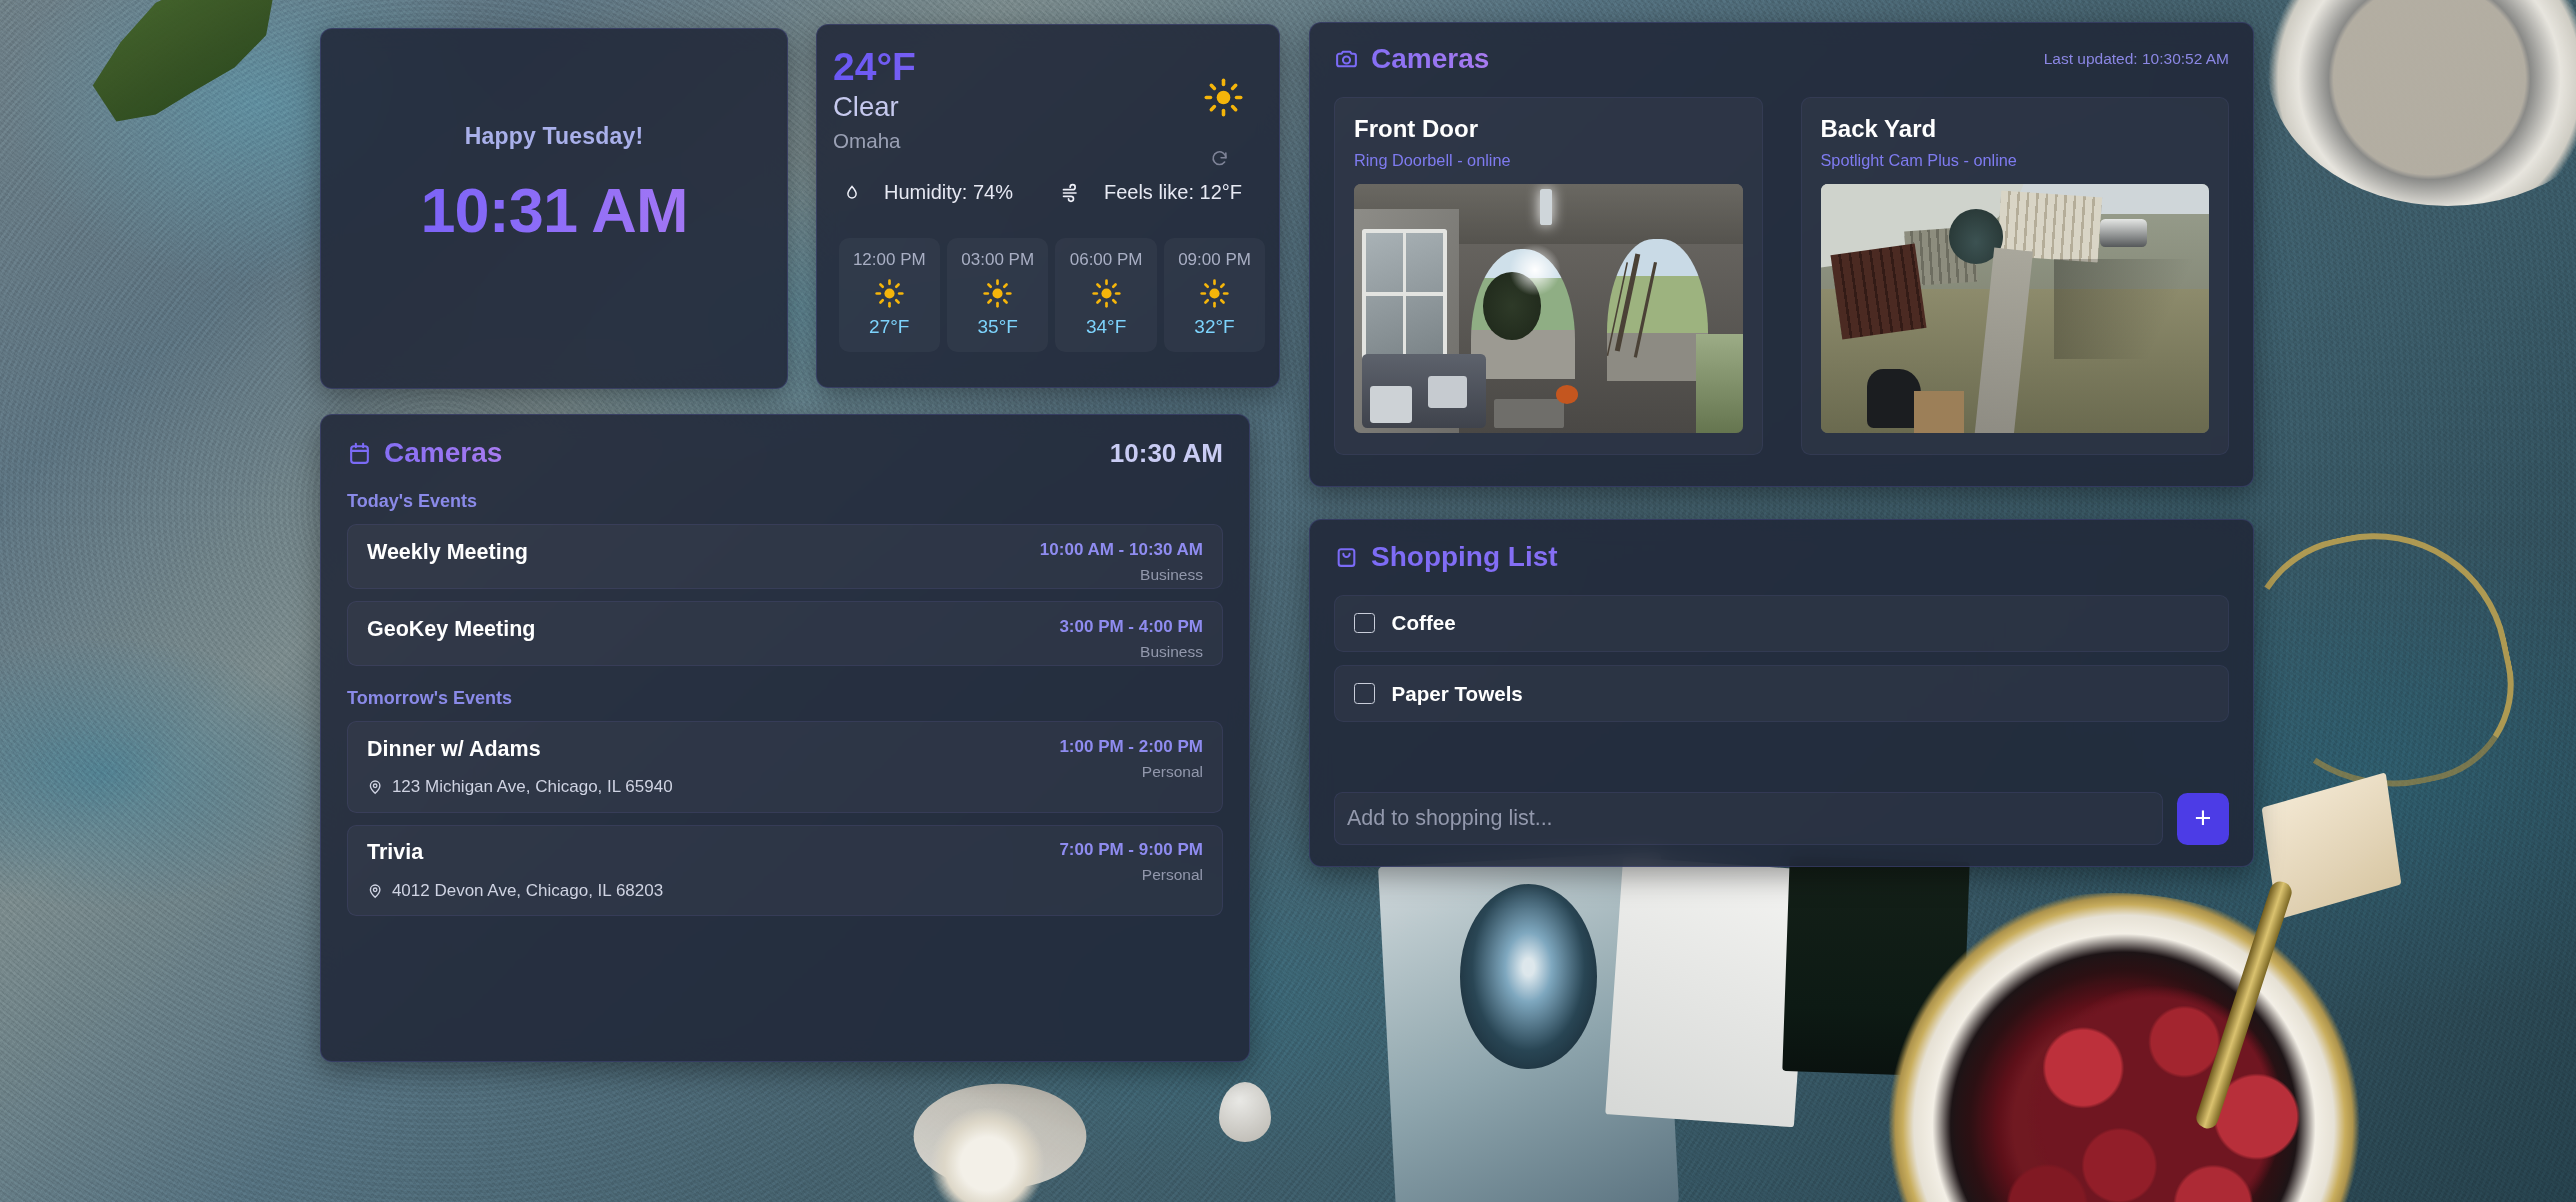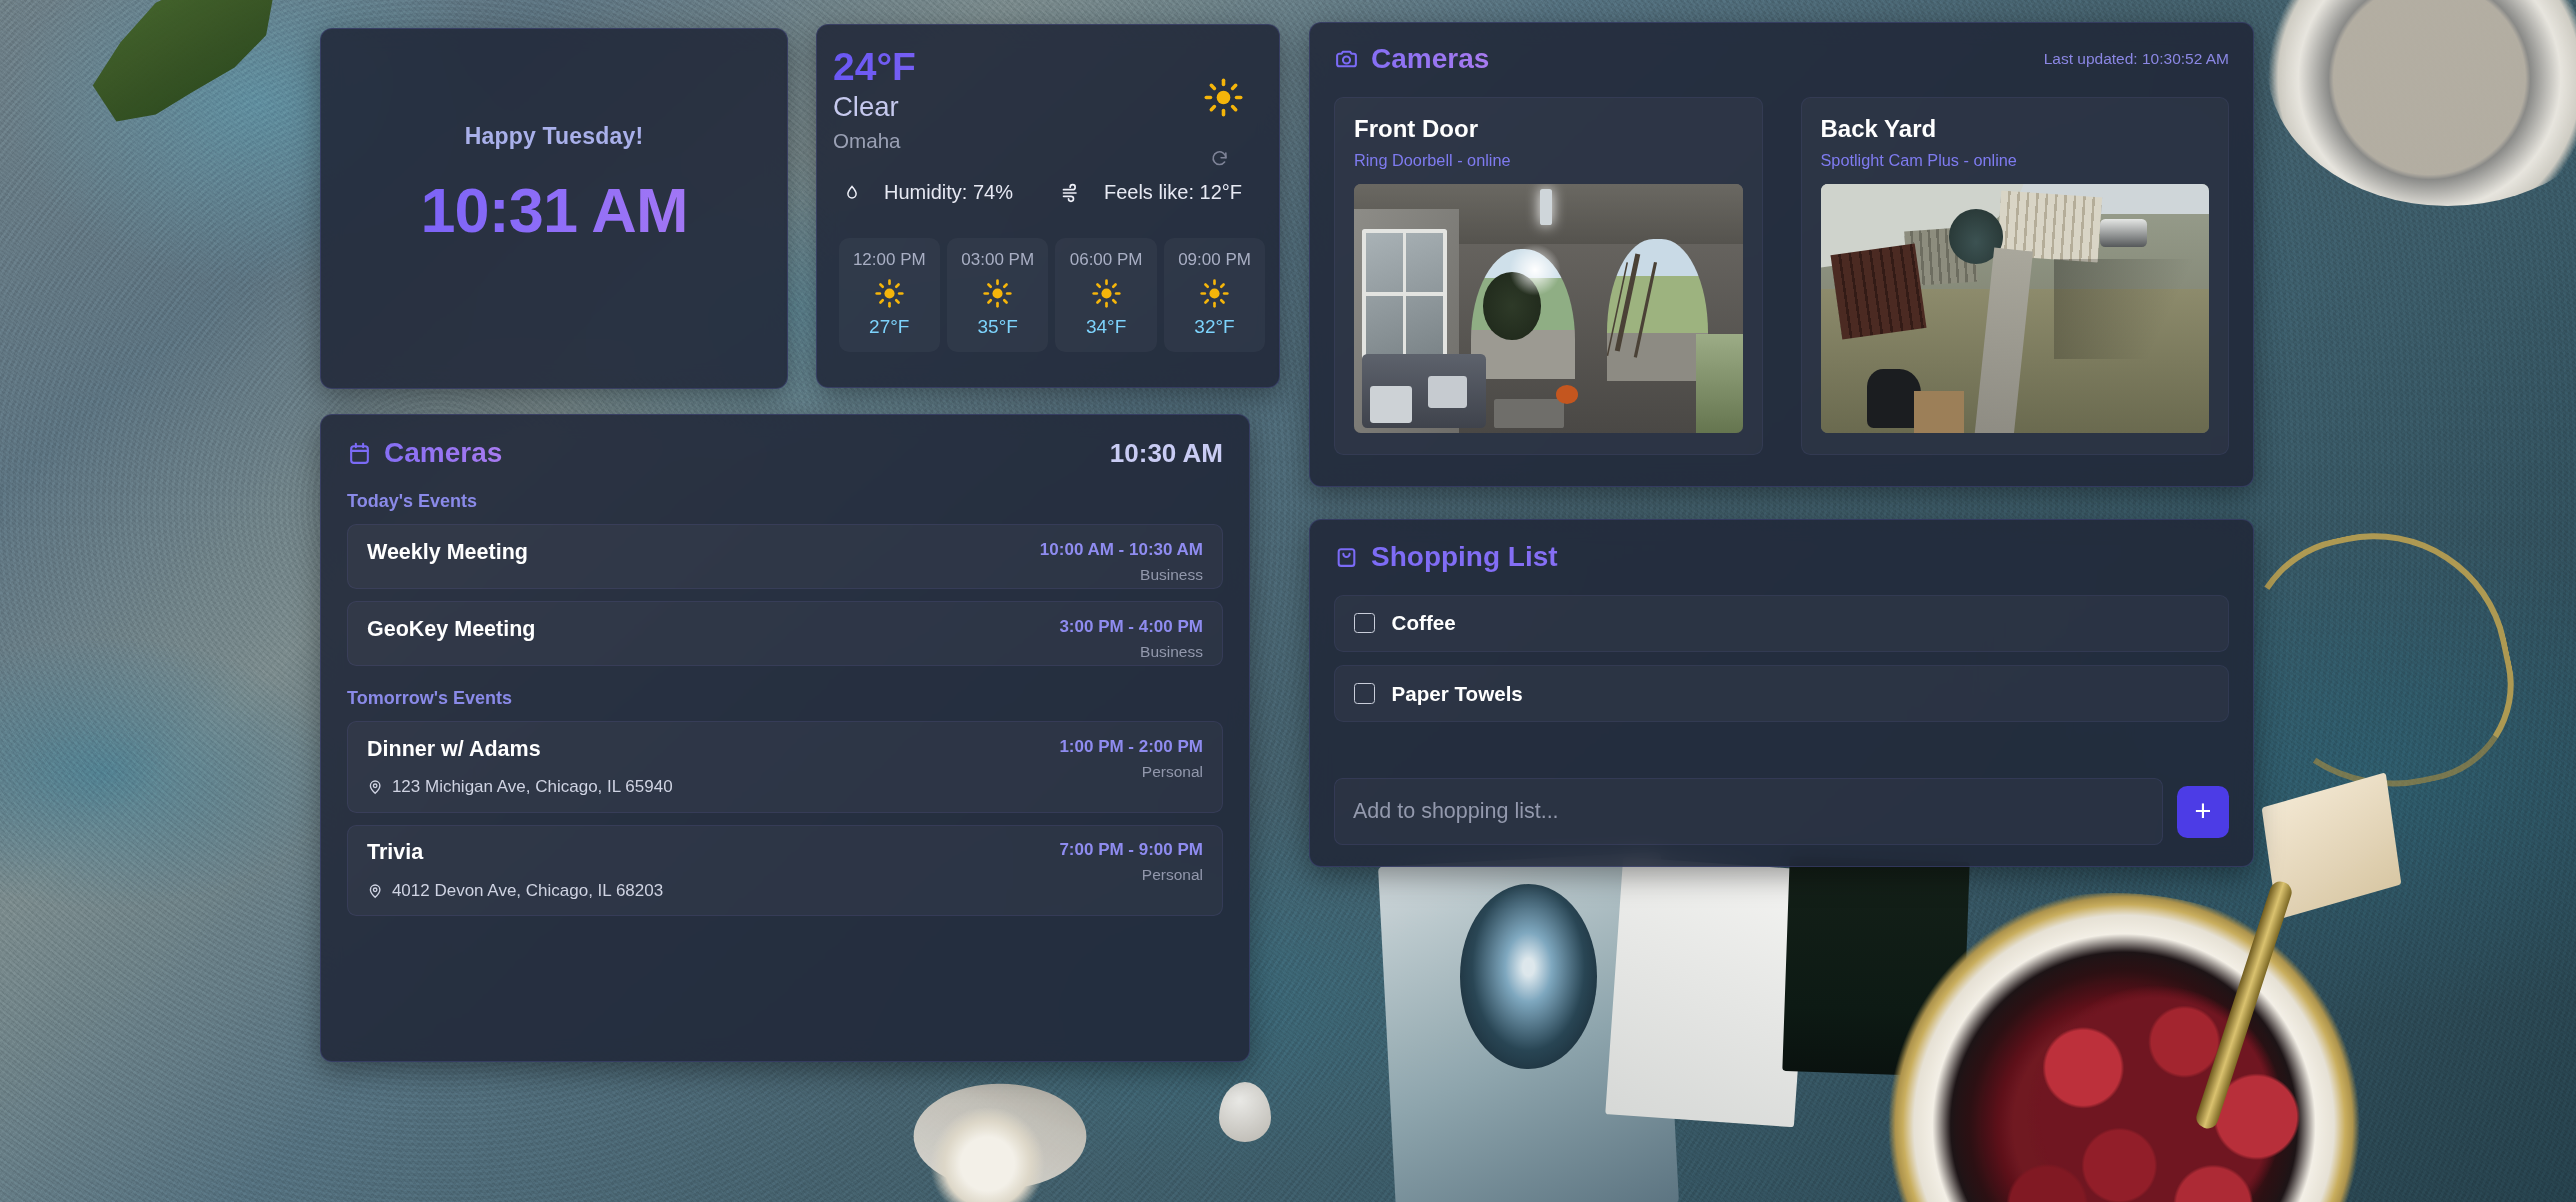--- a/index.html
+++ b/index.html
@@ -240,23 +240,23 @@
   #shop-items{ margin-top:22px; }
   .shop-item{
     background:rgba(255,255,255,.035); border:0.9px solid rgba(120,112,210,.10);
     border-radius:9.4px; padding:15.5px 19px; display:flex; align-items:center; gap:17px;
     margin-bottom:13.7px; min-height:57px;
   }
   .cbox{ width:20.6px; height:20.6px; border:1.7px solid #c9cdda; border-radius:3.4px; background:transparent; flex:none; cursor:pointer; }
   .shop-label{ font-size:20.6px; color:#fff; font-weight:bold; }
   #shop-add-row{ position:absolute; left:24px; right:24px; bottom:20.6px; display:flex; gap:13.7px; align-items:center; }
   #shop-input{
-    flex:1; height:67px; background:rgba(255,255,255,.03);
+    flex:1; height:53px; background:rgba(255,255,255,.03);
     border:0.9px solid rgba(120,112,210,.13); border-radius:8.6px;
-    padding:0 18px; color:#fff; font-size:21.5px; outline:none;
+    padding:0 12px; color:#fff; font-size:21.5px; outline:none;
     font-family:"Liberation Sans", sans-serif;
   }
   #shop-input::placeholder{ color:#9399ad; }
   #shop-add-btn{
     width:52px; height:52px; flex:none; background:#4c3ce6; border:none;
     border-radius:10.3px; color:#fff; font-size:29px; line-height:1; cursor:pointer;
     display:flex; align-items:center; justify-content:center;
   }
 </style>
 </head>

